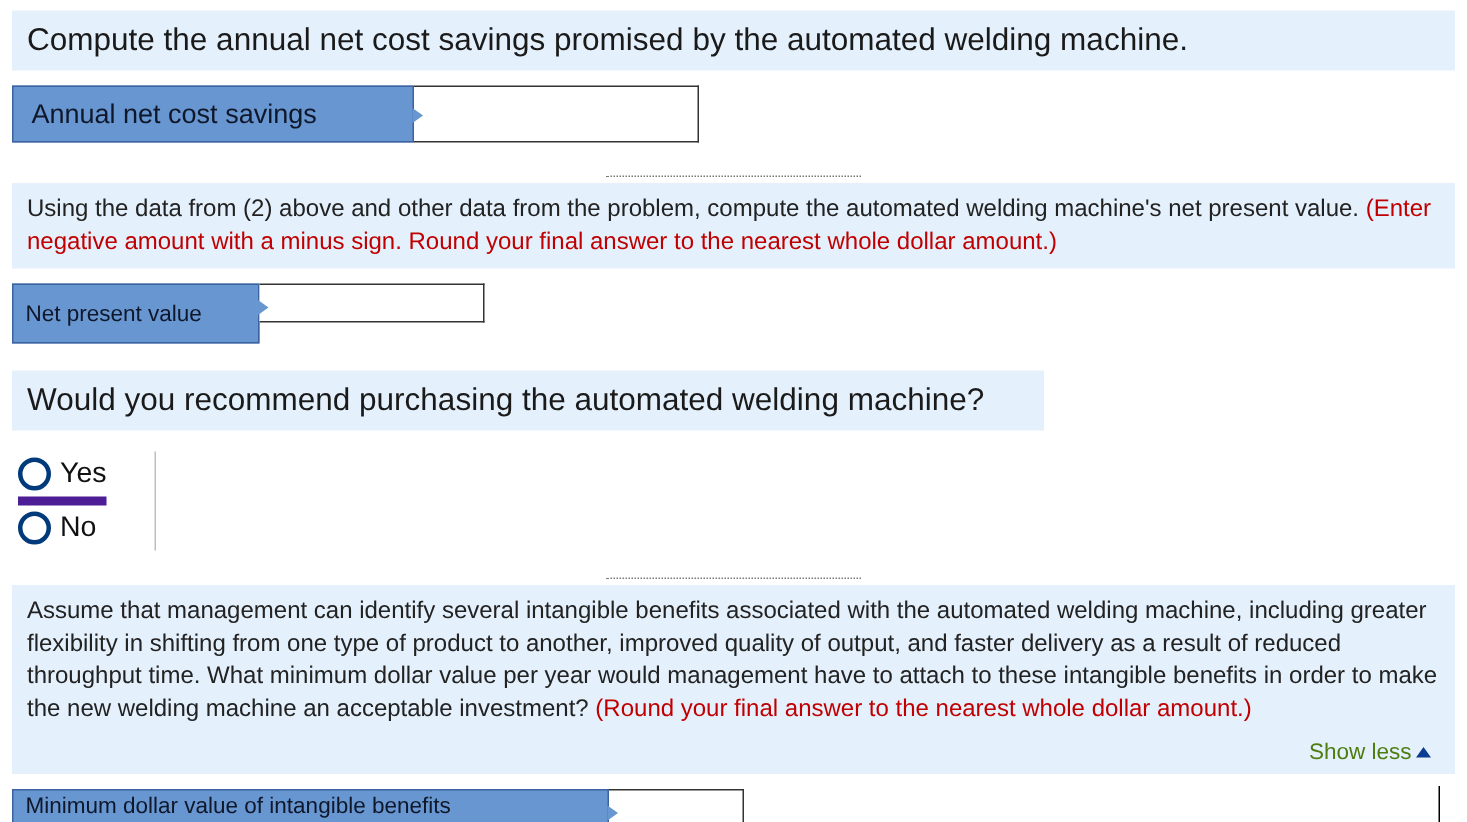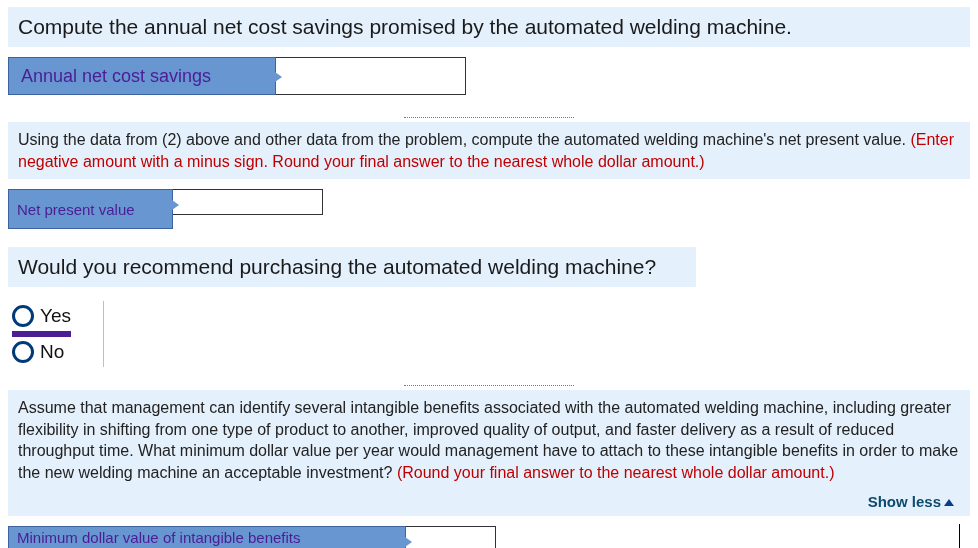--- a/index.html
+++ b/index.html
@@ -20,21 +20,21 @@
     font-size: 21px;
     color: #1a1a1a;
   }
   .row-label {
     display: flex;
     align-items: stretch;
     margin: 4px 0 22px 0;
   }
   .blue-label {
     background: #6796d1;
-    color: #4c1d95;
+    color: #0f172a;
     border: 1px solid #3d62a0;
     font-size: 18px;
     padding: 7px 12px;
     display: flex;
     align-items: center;
     min-width: 268px;
     height: 38px;
   }
   .blue-label.small {
     font-size: 15px;
@@ -102,22 +102,22 @@
   .radio-circle {
     width: 22px; height: 22px;
     border: 3px solid #003a7a;
     border-radius: 50%;
     margin-right: 6px;
     flex: none;
   }
   .radio-label { font-size: 19px; color: #111; }
   .show-less {
     text-align: right;
-    color: #0c4a6e;
-    font-weight: bold;
+    color: #4d7c0f;
+    font-weight: normal;
     font-size: 15px;
     padding: 8px 6px 4px 0;
     cursor: pointer;
   }
   .arrow-up {
     display: inline-block;
     width: 0; height: 0;
     border-left: 5px solid transparent;
     border-right: 5px solid transparent;
     border-bottom: 7px solid #0a3d91;

